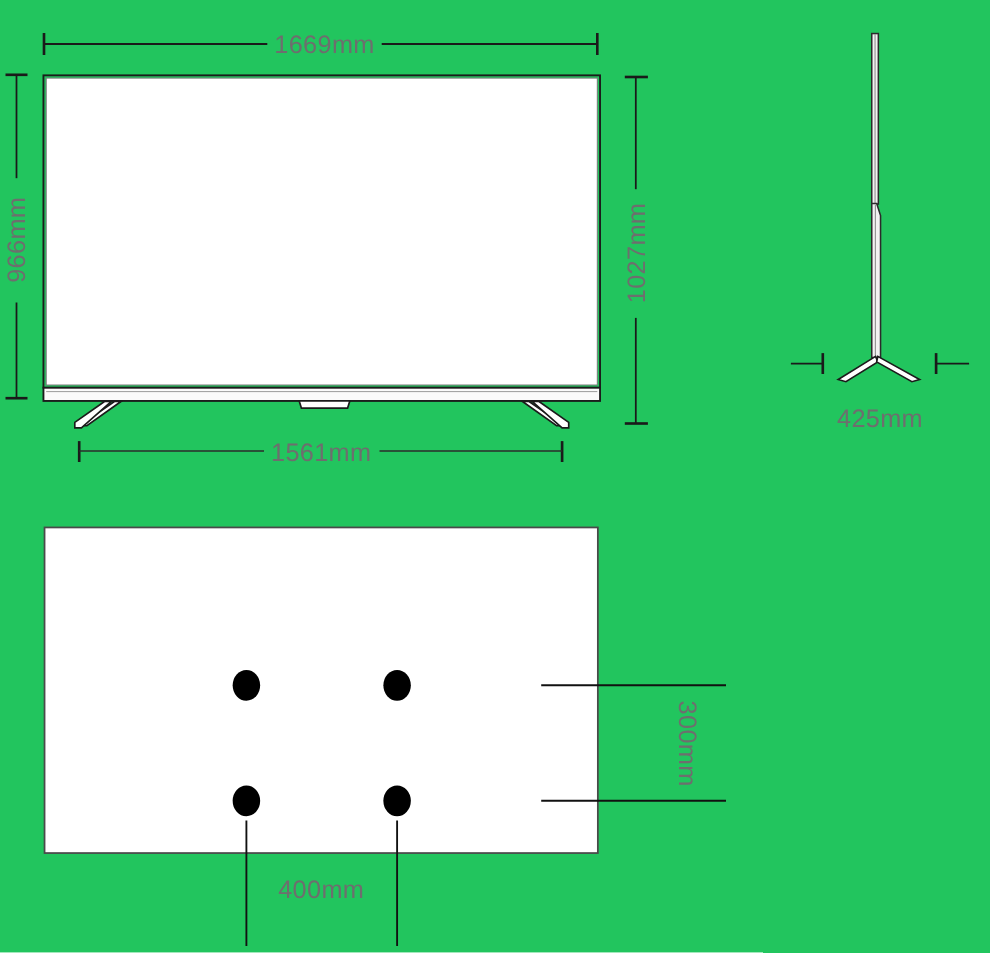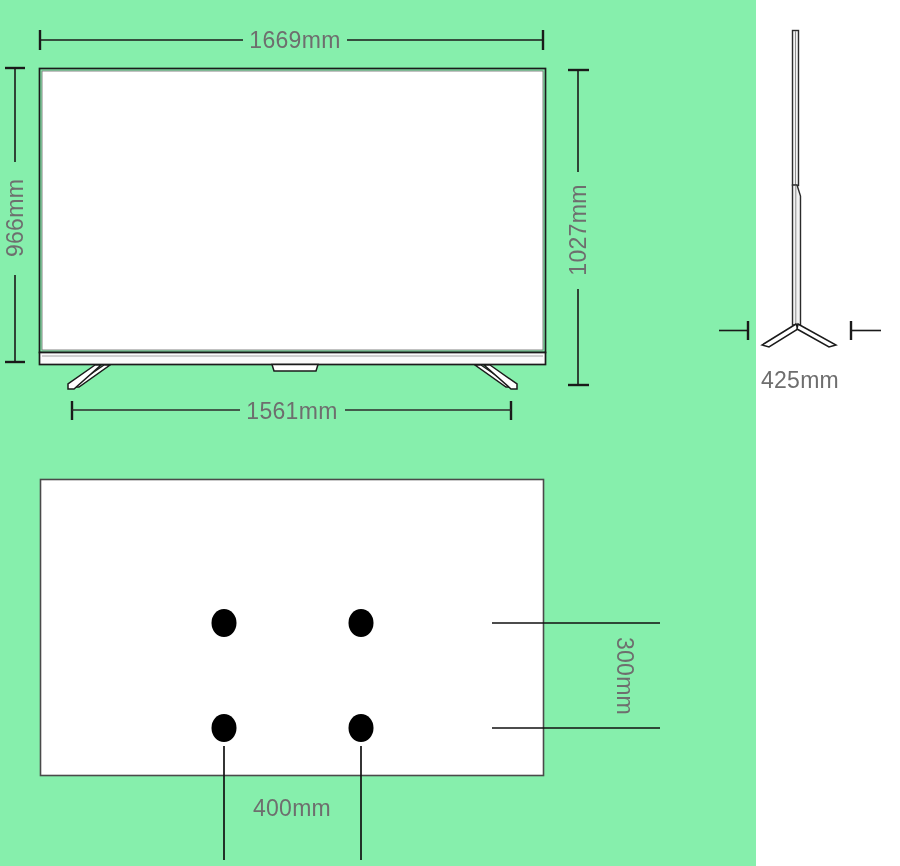--- a/index.html
+++ b/index.html
@@ -9,23 +9,23 @@
     background: #ffffff;
   }
   body {
     width: 900px;
     height: 866px;
     font-family: "Liberation Sans", sans-serif;
     overflow: hidden;
   }
   #drawing-root {
     position: relative;
-    width: 756px;
+    width: 900px;
     height: 866px;
-    background: #86efac;
+    background: #22c55e;
   }
   svg.tech-drawing {
     display: block;
     width: 900px;
     height: 866px;
   }
   text.dim-label {
     font-family: "Liberation Sans", sans-serif;
     font-size: 23px;
     fill: #6e6e6e;

